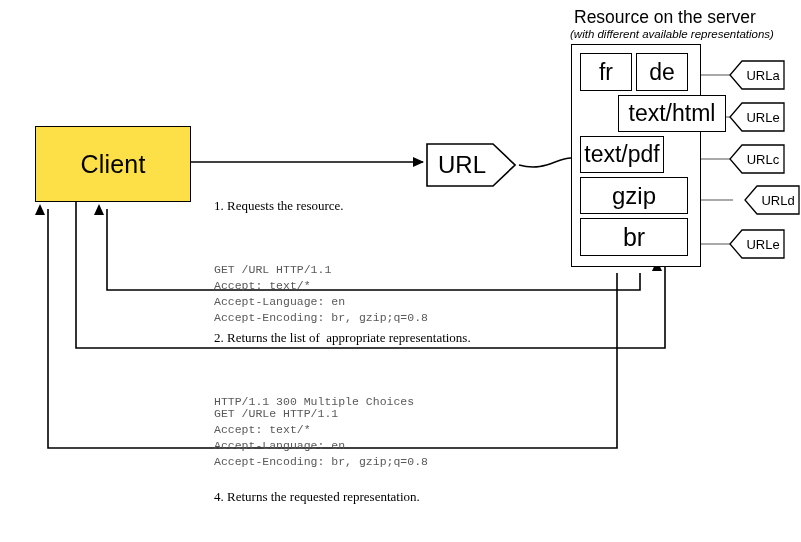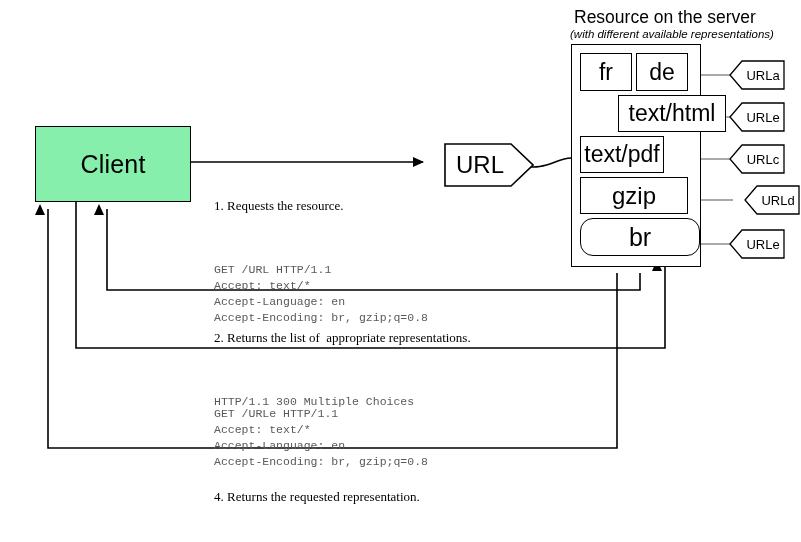--- a/index.html
+++ b/index.html
@@ -26,33 +26,33 @@
   }
   
   #client-box {
     position: absolute;
     left: 35px;
     top: 126px;
     width: 156px;
     height: 76px;
     border: 1.6px solid #000;
     box-sizing: border-box;
-    background: #86efac;
+    background: #fde047;
     display: flex;
     align-items: center;
     justify-content: center;
   }
   #client-label {
     font-size: 25px;
     letter-spacing: 0.2px;
   }
   
   #url-shape {
     position: absolute;
-    left: 444px;
+    left: 426px;
     top: 143px;
     width: 90px;
     height: 44px;
   }
   #url-shape .plabel {
     position: absolute;
     left: 0; top: 0;
     width: 72px; height: 44px;
     display: flex;
     align-items: center;
@@ -99,21 +99,21 @@
     justify-content: center;
     line-height: 1;
   }
   .rep-txt { display: block; }
   
   #rep-fr   { left: 8px;  top: 8px;   width: 52px;  height: 38px; font-size: 23px; }
   #rep-de   { left: 64px; top: 8px;   width: 52px;  height: 38px; font-size: 23px; }
   #rep-html { left: 8px;  top: 50px;  width: 108px; height: 37px; font-size: 23px; margin-left: 38px; }
   #rep-pdf  { left: 8px;  top: 91px;  width: 84px; height: 37px; font-size: 23px; }
   #rep-gzip { left: 8px;  top: 132px; width: 108px; height: 37px; font-size: 24px; }
-  #rep-br   { left: 8px;  top: 173px; width: 120px; height: 38px; font-size: 25px; border-radius: 13px; }
+  #rep-br   { left: 8px;  top: 173px; width: 108px; height: 38px; font-size: 25px; }
   
   .urltag {
     position: absolute;
     width: 56px;
     height: 30px;
   }
   .urltag .tlabel {
     position: absolute;
     left: 12px;
     top: 0;

